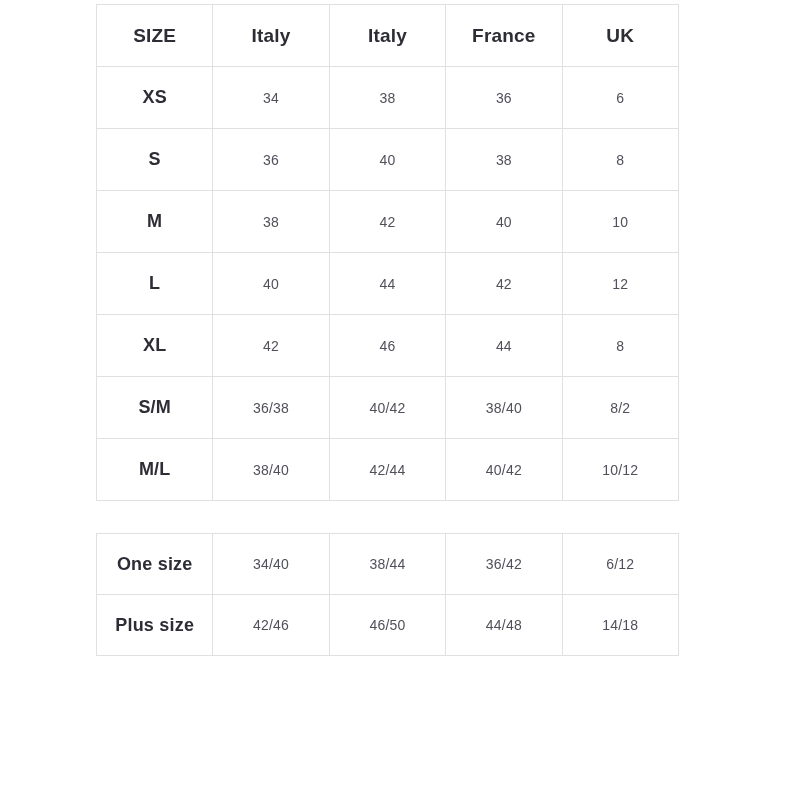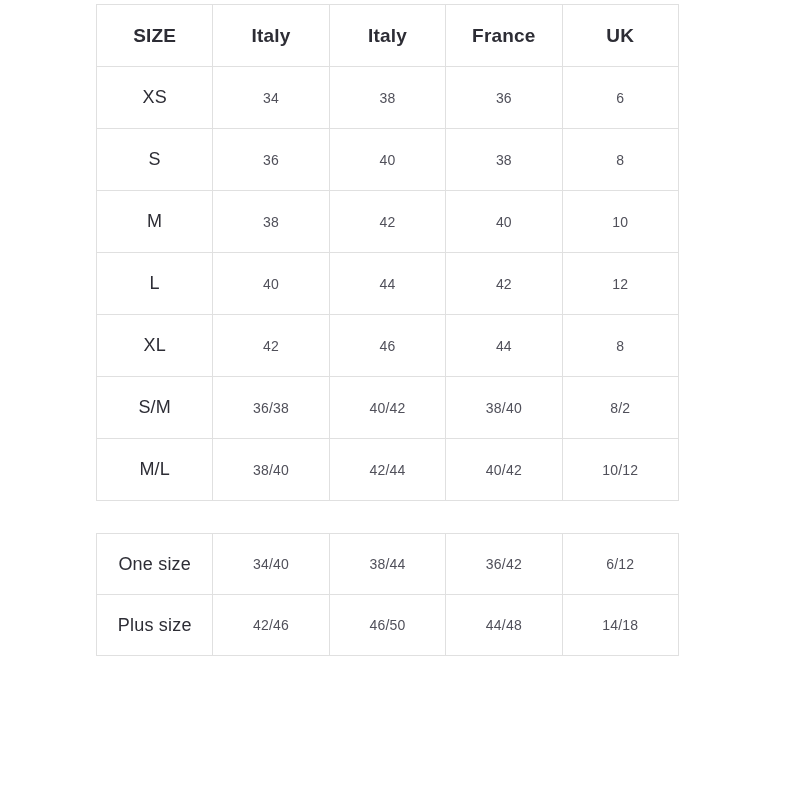--- a/index.html
+++ b/index.html
@@ -40,21 +40,21 @@
     color: var(--value_text);
     font-weight: 400;
     padding: 0;
   }
   table.size-table th {
     font-weight: 700;
     color: var(--header_text);
     font-size: 19px;
   }
   table.size-table td.row-label {
-    font-weight: 400;
+    font-weight: 700;
     color: var(--header_text);
     font-size: 18px;
     margin-left: 41px;
   }
   table.size-table.special {
     margin-top: 32px;
   }
   table.size-table.special td {
     height: 61px;
   }

